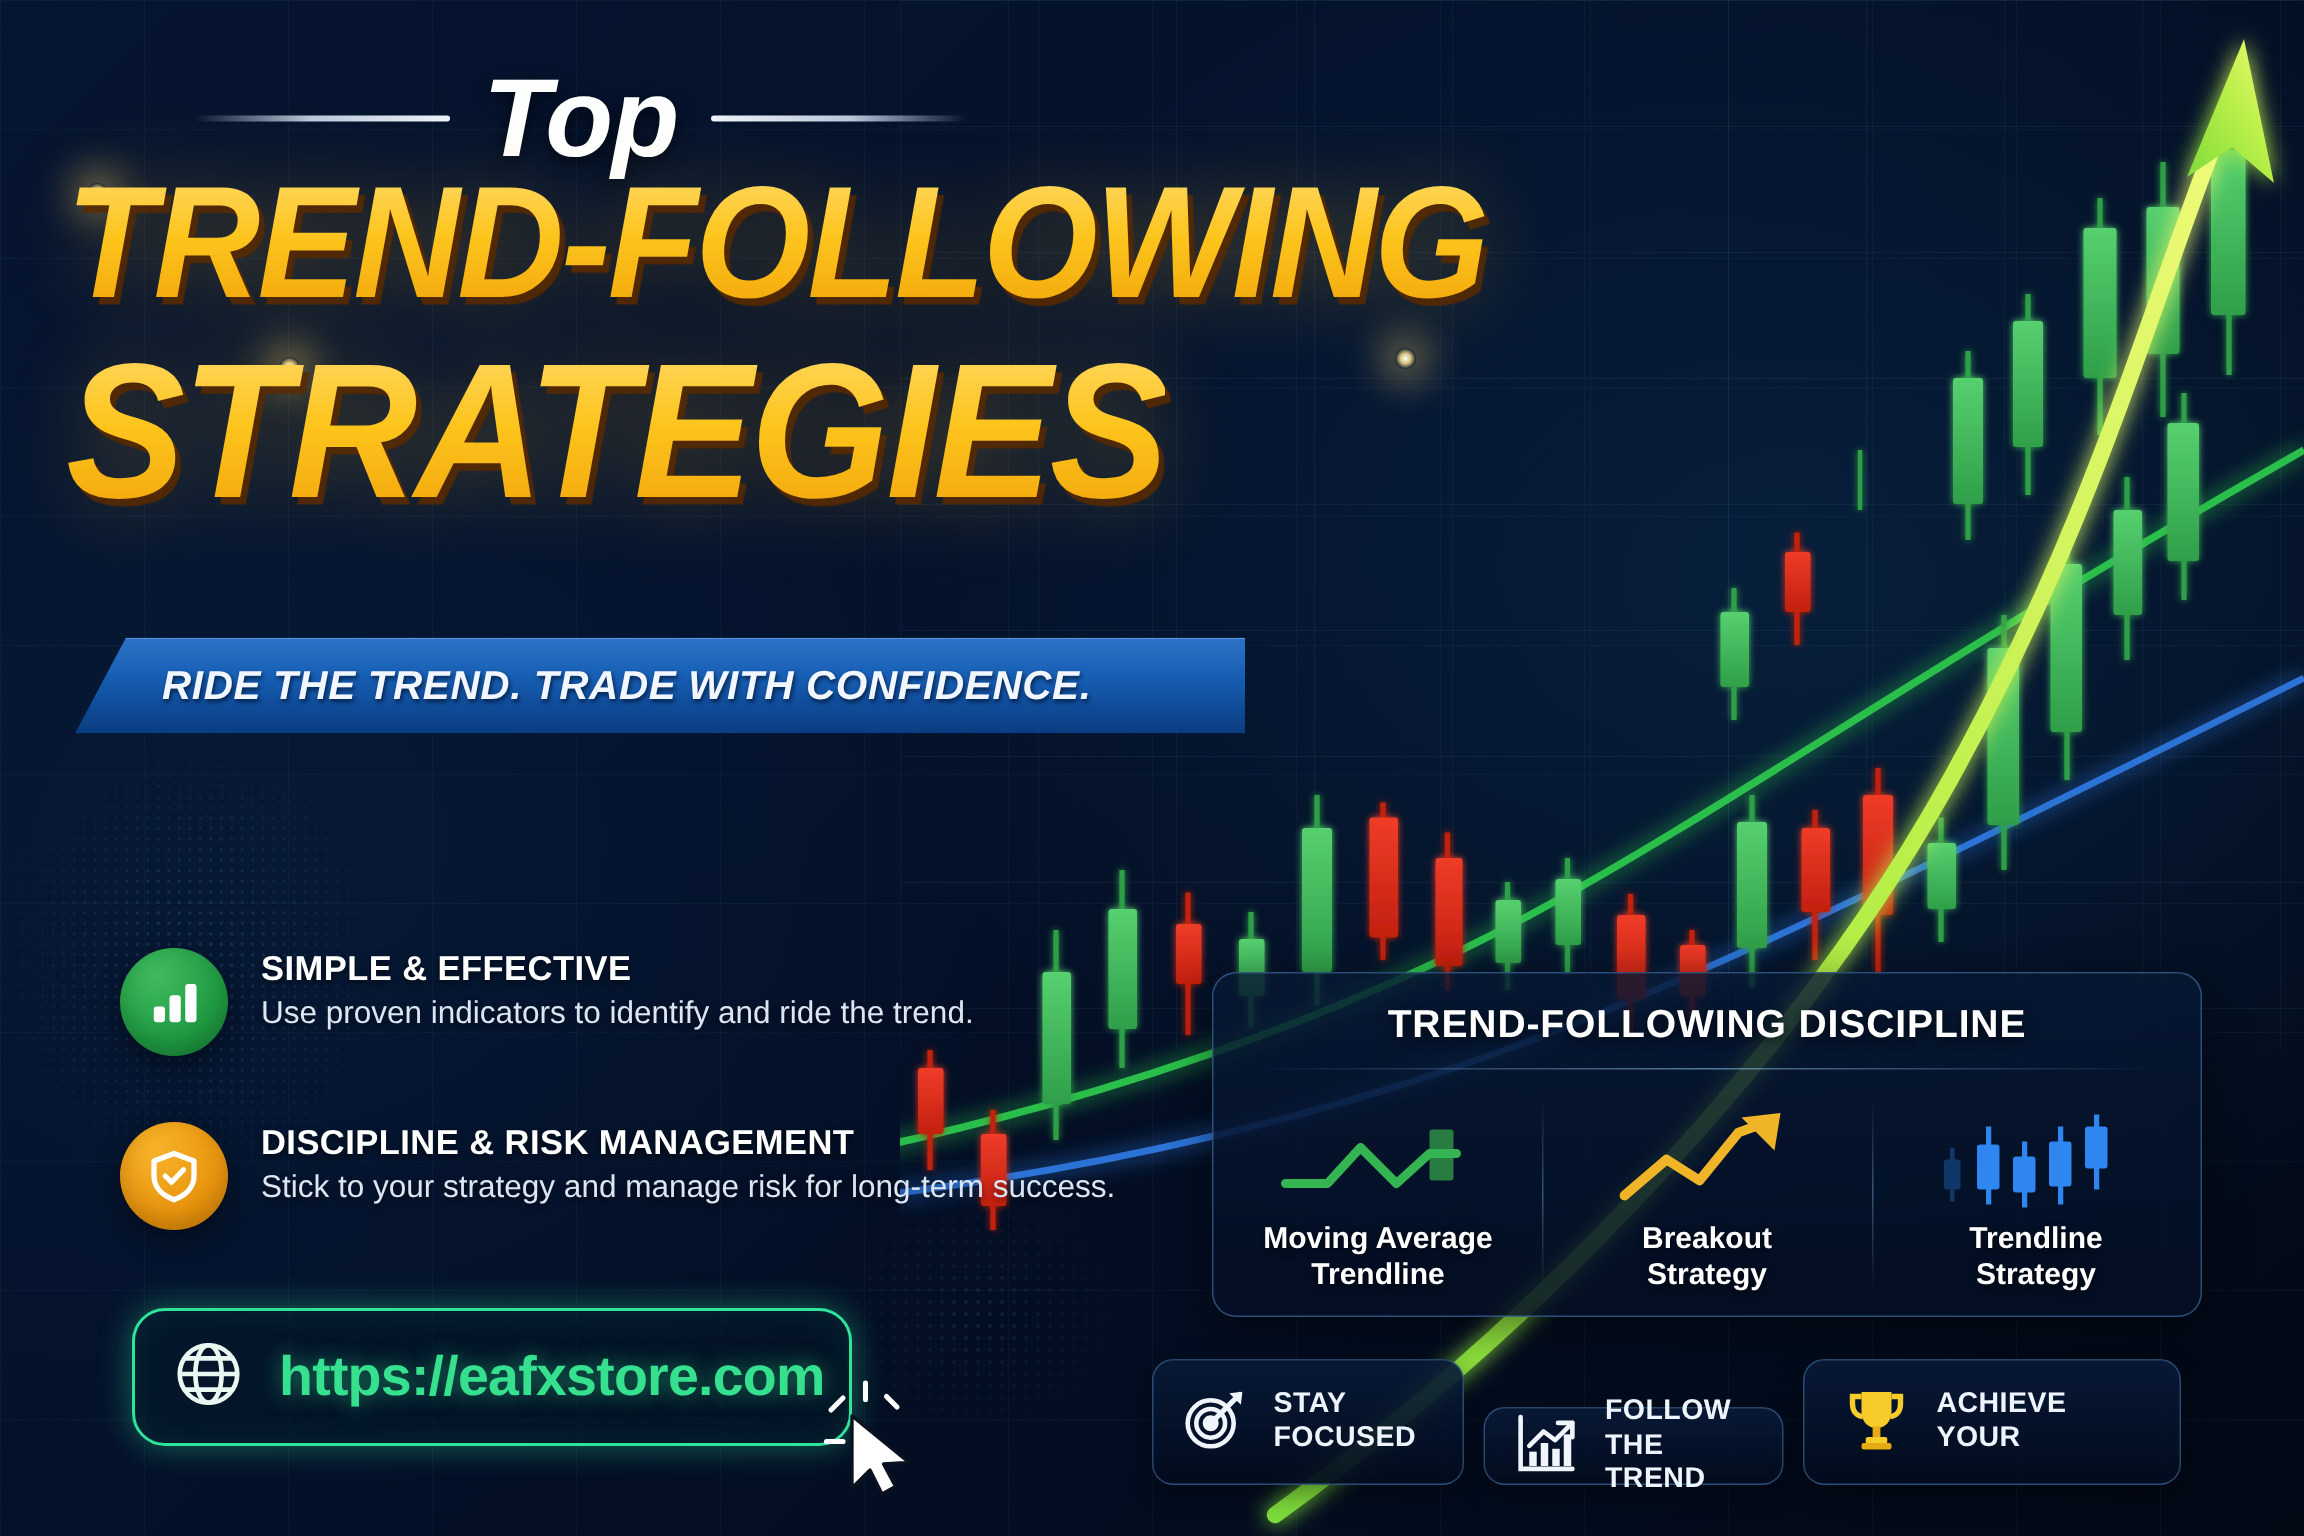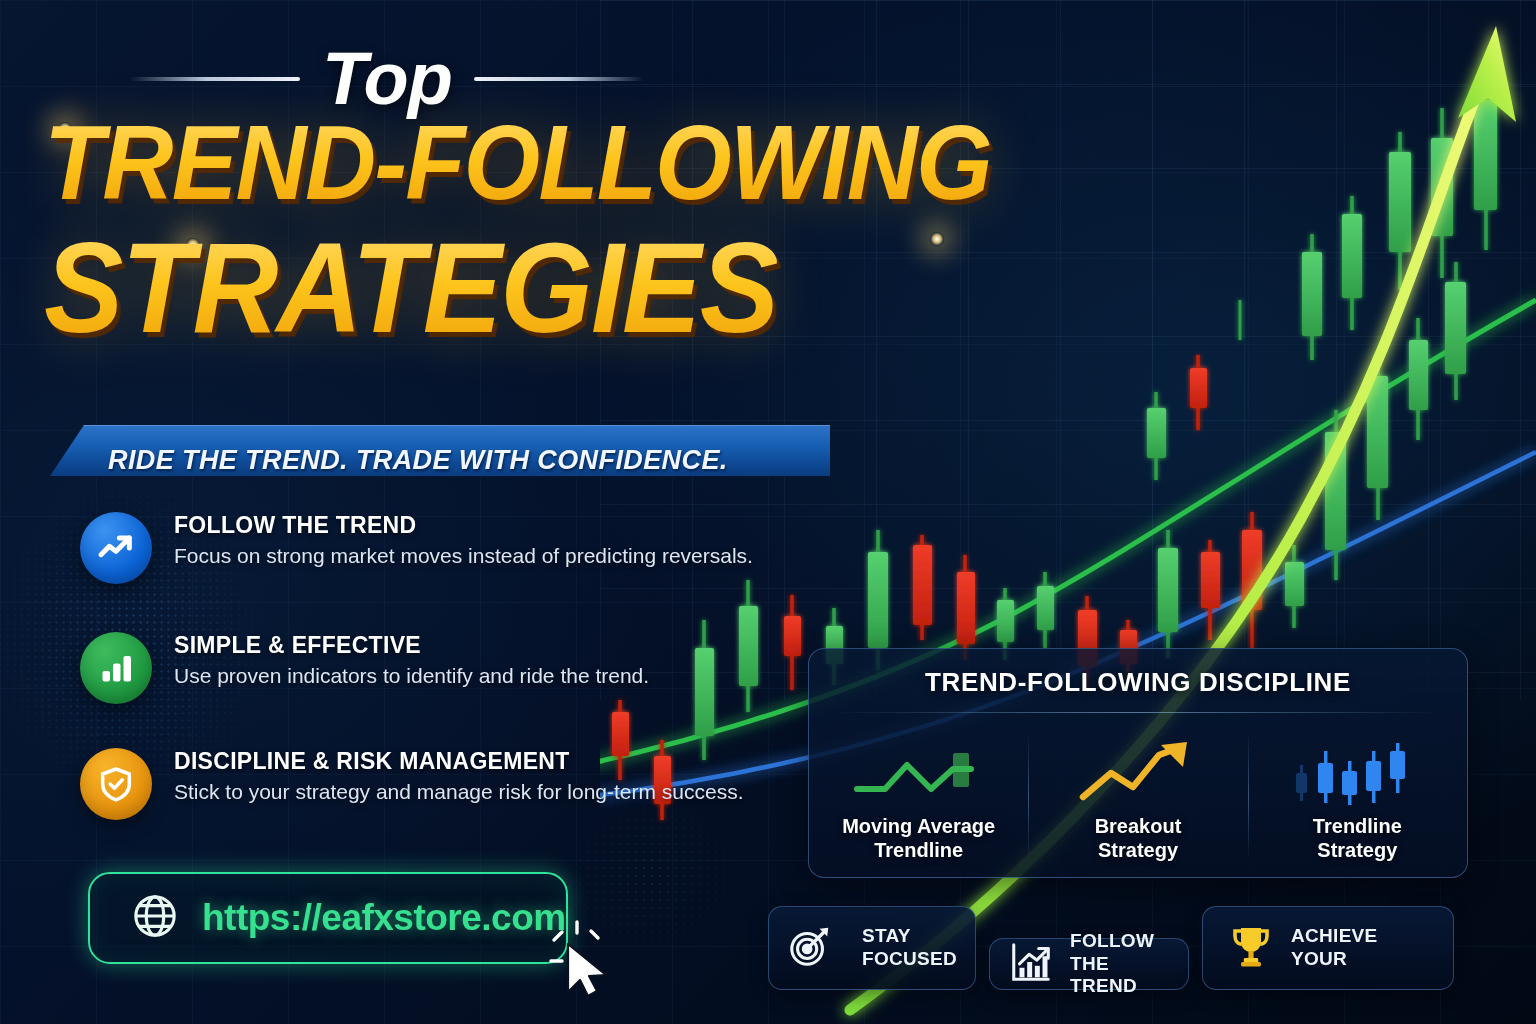--- a/index.html
+++ b/index.html
@@ -54,46 +54,46 @@
     -webkit-background-clip:text; background-clip:text; -webkit-text-fill-color:transparent;
     filter:drop-shadow(4px 5px 0 rgba(90,42,0,.85)) drop-shadow(0 0 26px rgba(253,190,30,.22));
     transform:scaleX(.93); transform-origin:left center; white-space:nowrap;
     font-family:"Liberation Sans",sans-serif; }
   .ttl1 { top:116px; font-size:106px; }
   .ttl2 { top:232px; font-size:128px; }
   .spark { position:absolute; width:14px; height:14px; border-radius:50%;
     background:radial-gradient(circle,#ffffff 0%, rgba(255,225,140,.85) 35%, rgba(255,200,60,0) 72%);
     box-shadow:0 0 26px 9px rgba(255,215,110,.45); }
 
-  .ribbon { position:absolute; left:50px; top:425px; width:780px; height:51px;
+  .ribbon { position:absolute; left:50px; top:425px; width:780px; height:64px;
     background:linear-gradient(180deg,#2d74c9 0%,#175fb4 40%,#0f4b98 72%,#0a3d80 100%);
     clip-path:polygon(34px 0, 100% 0, 100% 100%, 0 100%);
     box-shadow:0 6px 22px rgba(10,60,130,.55), inset 0 1px 0 rgba(255,255,255,.22);
-    display:flex; align-items:flex-end; }
+    display:flex; align-items:center; }
   .ribbon span { margin-left:58px; font-size:27px; font-weight:700; font-style:italic;
     color:#f2f7ff; letter-spacing:.4px; text-shadow:1px 2px 3px rgba(0,20,50,.75); }
 
   .feat { position:absolute; left:80px; display:flex; gap:22px; align-items:flex-start; }
   .f1{top:512px;} .f2{top:632px;} .f3{top:748px;}
   .fic { width:72px; height:72px; border-radius:50%; flex:0 0 72px; position:relative;
     display:flex; align-items:center; justify-content:center;
     box-shadow:0 6px 18px rgba(0,0,0,.45), inset 0 -6px 14px rgba(0,0,0,.16); }
   .fic.blue  { background:radial-gradient(circle at 34% 26%,#3d93f0,#0b63d6 62%,#084fad); }
   .fic.green { background:radial-gradient(circle at 34% 26%,#3fbb5e,#1f9a41 62%,#177e35); }
   .fic.amber { background:radial-gradient(circle at 34% 26%,#f7b32a,#e8940d 62%,#cf7f06); }
   .ftx h3 { font-size:23px; font-weight:700; color:#ffffff; letter-spacing:.3px; margin-bottom:4px;
     text-shadow:0 2px 5px rgba(0,0,0,.6); }
   .ftx p { font-size:21px; color:#dce6f2; line-height:1.26; font-weight:400;
     text-shadow:0 2px 5px rgba(0,0,0,.55); }
 
   .urlbox { position:absolute; left:88px; top:872px; width:480px; height:92px;
     border:2.5px solid #2fe39a; border-radius:22px;
     background:rgba(5,26,40,.45);
     box-shadow:0 0 22px rgba(47,227,154,.42), inset 0 0 22px rgba(20,120,110,.18);
-    display:flex; align-items:center; gap:22px; padding-left:40px; }
+    display:flex; align-items:center; gap:22px; padding-left:24px; }
   .urlbox .u { font-size:37px; font-weight:700; color:#35e08f; letter-spacing:-.5px;
     text-shadow:0 0 14px rgba(53,224,143,.55); }
   .cursor { position:absolute; left:548px; top:918px; width:70px; height:80px; }
 
   
   .chartwrap { position:absolute; left:600px; top:0; width:936px; height:1024px; }
 
   
   .panel { position:absolute; left:808px; top:648px; width:660px; height:230px;
     border:1.6px solid rgba(90,150,215,.45); border-radius:16px;
@@ -111,21 +111,21 @@
   .col .art { height:72px; display:flex; align-items:center; justify-content:center; }
   .col .cap { margin-top:4px; text-align:center; font-size:20px; font-weight:700; color:#fff;
     line-height:1.22; text-shadow:0 2px 6px rgba(0,0,0,.65); }
 
   
   .bbar { position:absolute; left:768px; top:906px; width:708px; height:84px; display:flex; gap:13px; }
   .bb { flex:0 0 auto; border:1.4px solid rgba(90,150,215,.42); border-radius:14px;
     background:linear-gradient(180deg, rgba(8,26,56,.9), rgba(3,12,30,.95));
     display:flex; align-items:center; gap:16px; padding:0 18px;
     box-shadow:0 6px 18px rgba(0,0,0,.4); }
-  .bb1{width:208px;justify-content:space-between;} .bb2{width:200px;margin-top:32px;} .bb3{width:252px;padding-left:24px;}
+  .bb1{width:208px;} .bb2{width:200px;margin-top:32px;} .bb3{width:252px;padding-left:24px;}
   .bb .t { font-size:19px; font-weight:700; color:#eef4fb; line-height:1.2; letter-spacing:.3px; }
 </style>
 </head>
 <body>
 
 <div class="stage">
   <div class="grid"></div>
   <div class="gridr"></div>
   <div class="map"></div>
   <div class="map2"></div>
@@ -306,32 +306,20 @@
   <div class="spark" style="left:186px;top:238px;"></div>
   <div class="spark" style="left:930px;top:232px;"></div>
 
   <div class="ttl ttl1">TREND-FOLLOWING</div>
   <div class="ttl ttl2">STRATEGIES</div>
 
   <div class="ribbon">
     <span>RIDE THE TREND. TRADE WITH CONFIDENCE.</span>
   </div>
 
-  <div class="feat f1">
-    <div class="fic blue">
-      <svg width="40" height="40" viewBox="0 0 24 24" fill="none" stroke="#fff" stroke-width="3" stroke-linecap="round" stroke-linejoin="round">
-        <polyline points="3,16 8,11 12,14 20,6"></polyline>
-          <polyline points="14,6 20,6 20,12"></polyline>
-      </svg>
-    </div>
-    <div class="ftx">
-      <h3>FOLLOW THE TREND</h3>
-      <p>Focus on strong market moves instead of predicting reversals.</p>
-    </div>
-  </div>
 
   <div class="feat f3">
     <div class="fic amber">
       <svg width="40" height="40" viewBox="0 0 24 24" fill="none" stroke="#fff" stroke-width="2.1" stroke-linecap="round" stroke-linejoin="round">
         <path d="M12 3 L20 6 V12 C20 17 16 20 12 21.5 C8 20 4 17 4 12 V6 Z"></path>
         <polyline points="8.5,12 11,14.5 15.8,9.5"></polyline>
       </svg>
     </div>
     <div class="ftx">
       <h3>DISCIPLINE &amp; RISK MANAGEMENT</h3>

